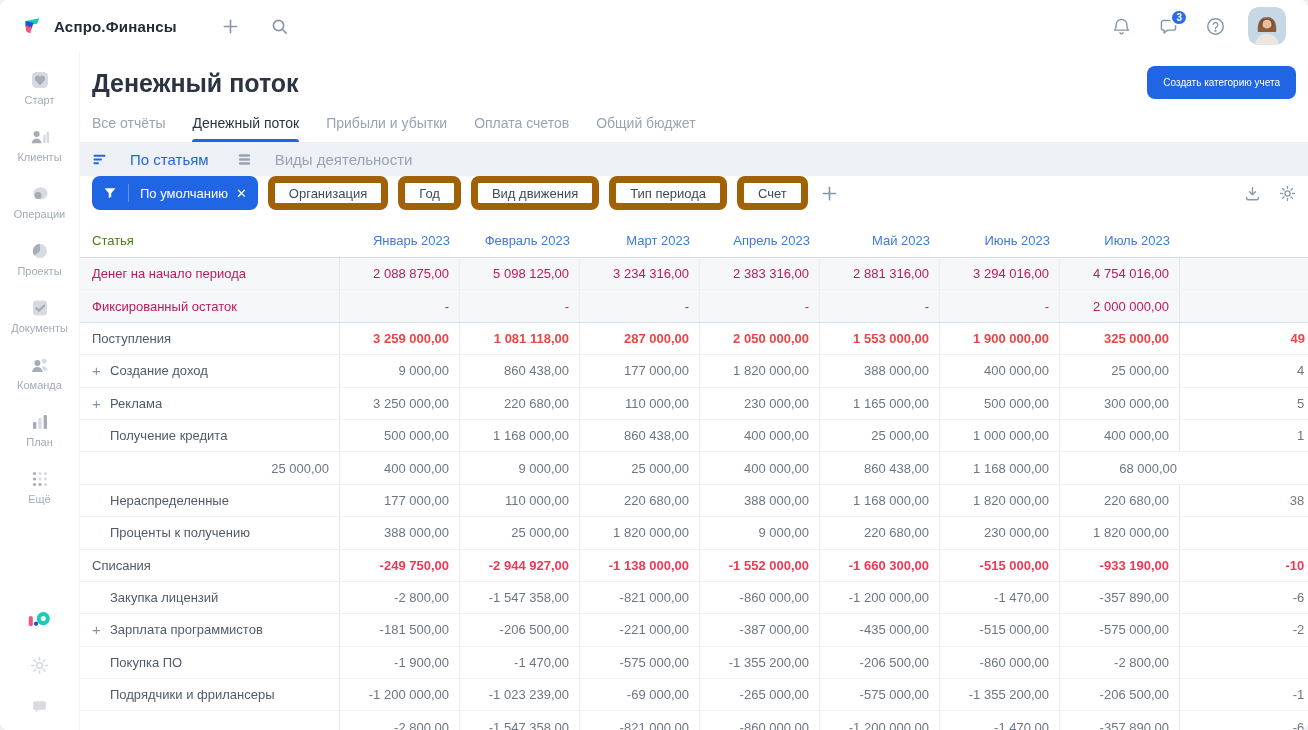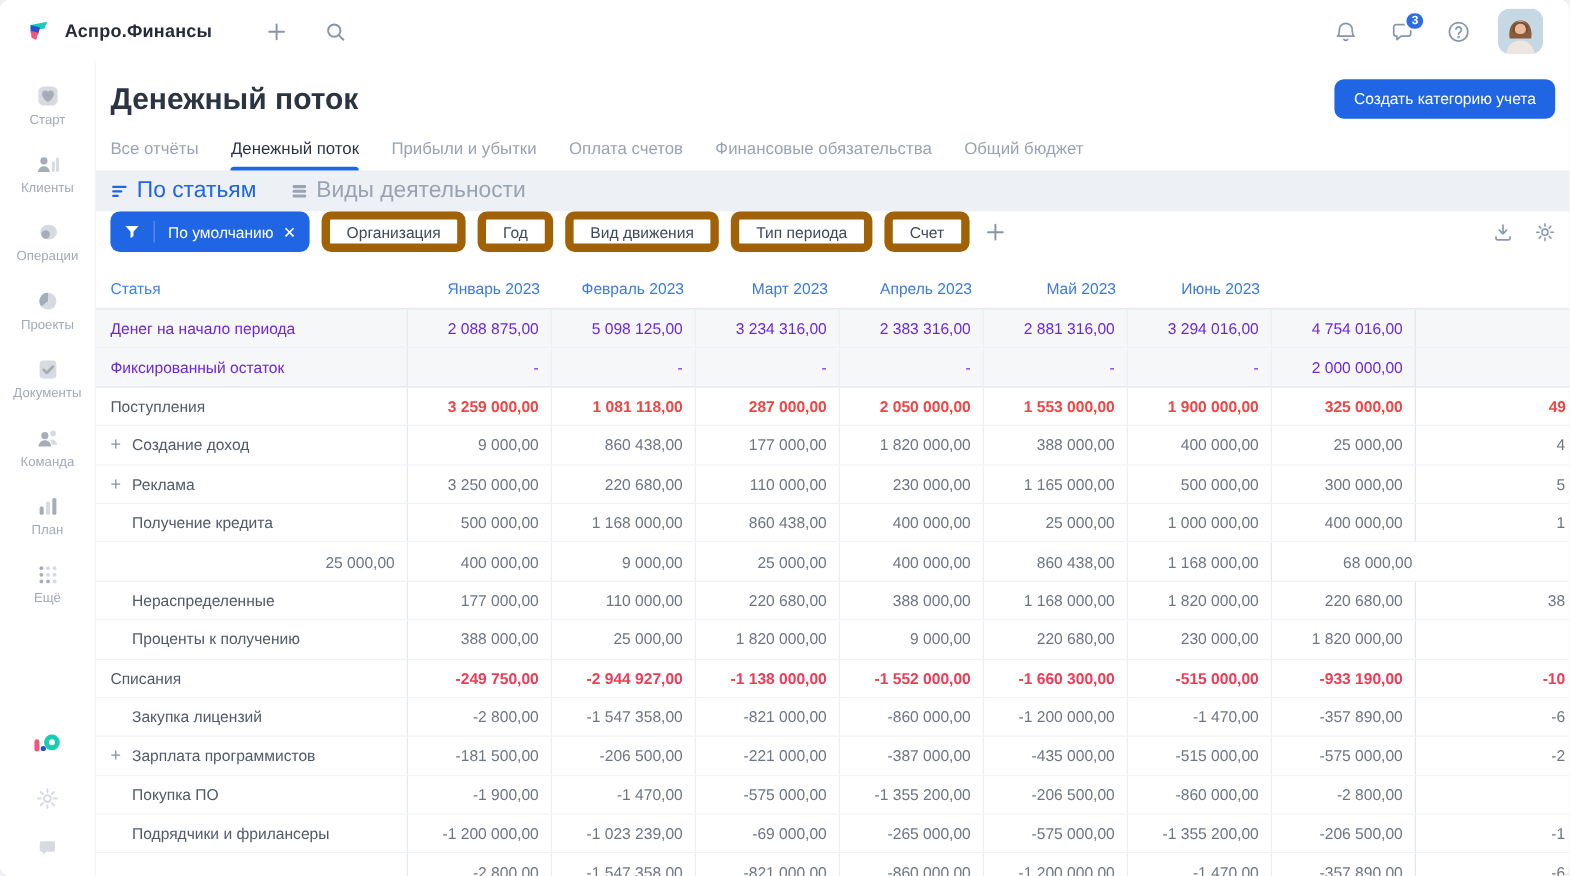--- a/index.html
+++ b/index.html
@@ -24,62 +24,62 @@
   .side-item + .side-item { margin-top:9px; }
   .side-label { font-size:11px; color:#a3abb7; }
   .side-bottom { margin-top:auto; display:flex; flex-direction:column; align-items:center; gap:22px; }
   .side-bottom .tb-icon { color:#d7dbe1; }
 
   
   .main { margin-left:80px; height:678px; display:flex; flex-direction:column; background:#fff; }
   .header-sec { padding:14px 12px 0 12px; }
   .title-row { display:flex; align-items:center; }
   .page-title { font-size:25px; line-height:30px; font-weight:600; color:#2b3442; }
-  .create-btn { margin-left:auto; height:33px; padding:0 16px; background:#2066e4; color:#fff; border:none; border-radius:8px; font-size:13px; font-weight:500; font-family:inherit; cursor:pointer; }
+  .create-btn { margin-left:auto; height:33px; padding:0 16px; background:#2066e4; color:#fff; border:none; border-radius:8px; font-size:10px; font-weight:500; font-family:inherit; cursor:pointer; }
   .tabs { display:flex; gap:27px; margin-top:10px; }
   .tab { font-size:14px; color:#99a3b1; padding:6px 0 11px; cursor:pointer; position:relative; white-space:nowrap; }
   .tab.active { color:#2b3442; font-weight:500; }
   .tab.active::after { content:""; position:absolute; left:0; right:0; bottom:0; height:3px; border-radius:3px 3px 0 0; background:#2066e4; }
 
   .band { height:34px; background:#edf0f4; display:flex; align-items:center; gap:28px; padding:0 12px; }
-  .vtab { display:flex; align-items:center; gap:7px; font-size:19px; color:#99a3b1; cursor:pointer; }
+  .vtab { display:flex; align-items:center; gap:23px; font-size:15px; color:#99a3b1; cursor:pointer; }
   .vtab.active { color:#2066e4; font-weight:500; }
 
   .content { flex:1; overflow:hidden; }
   .filter-row { display:flex; align-items:center; gap:10px; margin:0 12px 14px; }
   .fpill { height:34px; display:flex; align-items:center; background:#2066e4; color:#fff; border-radius:8px; cursor:pointer; }
   .fpill .funnel-box { display:flex; align-items:center; padding:0 11px; height:18px; border-right:1px solid rgba(255,255,255,.3); }
   .fpill .flabel { padding:0 8px 0 11px; font-size:13px; font-weight:500; }
   .fpill .fclose { padding-right:11px; font-size:13px; }
   .chip { height:34px; display:flex; align-items:center; padding:0 14px; border:7px solid #a16207; border-radius:8px; font-size:13px; color:#3e4a59; background:#fff; cursor:pointer; white-space:nowrap; }
   .add-filter { color:#8496ab; cursor:pointer; display:flex; margin-left:2px; }
   .fr-spacer { flex:1; }
   .tool-icons { display:flex; align-items:center; gap:18px; color:#8b99ad; }
   .tool-icons .tb-icon { color:#8b99ad; }
 
   
   .table { width:1296px; }
   .grid { display:grid; grid-template-columns:260px repeat(7,120px) 1fr; align-items:stretch; }
   .thead { height:34px; border-bottom:1px solid #d8dee6; font-size:13px; }
   .thead .hcell { display:flex; align-items:center; }
-  .h-label { padding-left:12px; color:#3b82f6; }
+  .h-label { padding-left:12px; color:#4d7c0f; }
   .h-month { justify-content:flex-end; padding-right:10px; color:#3d7ade; cursor:pointer; }
   .h-saldo { justify-content:flex-end; padding-right:3px; color:#414c5b; }
 
   .trow { height:32.4px; border-bottom:1px solid #eef1f5; font-size:13px; background:#fff; }
   .trow.muted { background:#f5f7f9; }
   .trow.sep { border-bottom:1px solid #d9dfe6; }
   .cell { display:flex; align-items:center; }
   .c-label { gap:7px; padding-left:12px; color:#505b69; border-right:1px solid #e4e9ef; overflow:hidden; white-space:nowrap; }
   .c-label.ind2 { padding-left:30px; }
   .plus-exp { color:#7f93ad; font-size:15px; font-weight:500; width:11px; line-height:1; cursor:pointer; flex:none; }
   .c-num { justify-content:flex-end; padding-right:10px; color:#6d7683; border-right:1px solid #ebeff3; white-space:nowrap; }
   .c-num.presaldo { border-right:1px solid #e2e7ed; }
   .c-num.saldo { border-right:none; padding-right:3px; }
-  .trow.muted .c-num, .trow.muted .c-label { color:#6d28d9; }
+  .trow.muted .c-num, .trow.muted .c-label { color:#be185d; }
   .trow.income .c-num { color:#ef4444; font-weight:700; }
   .trow.expense .c-num { color:#ef3a55; font-weight:700; }
 </style>
 </head>
 <body>
 
 <div class="app">
 
   <div class="topbar">
     <div class="brand">
@@ -246,21 +246,20 @@
     <div class="header-sec">
       <div class="title-row">
         <div class="page-title">Денежный поток</div>
         <button class="create-btn">Создать категорию учета</button>
       </div>
       <div class="tabs">
           <span class="tab">Все отчёты</span>
           <span class="tab active">Денежный поток</span>
           <span class="tab">Прибыли и убытки</span>
           <span class="tab">Оплата счетов</span>
-          <span class="tab">Финансовые обязательства</span>
           <span class="tab">Общий бюджет</span>
         </div>
     </div>
 
     <div class="band">
         <span class="vtab active">
           <span class="tb-icon" style="color: currentcolor;">
             <svg width="15" height="15" viewBox="0 0 16 16" fill="none" stroke="currentColor" stroke-width="1.9" stroke-linecap="round">
               <path d="M2.5 4h11M2.5 8h7.2M2.5 12h4"></path>
             </svg>
@@ -321,20 +320,21 @@
       <div class="table">
         <div class="grid thead">
           <div class="hcell h-label">Статья</div>
 
           <div class="hcell h-month">Январь 2023</div>
             <div class="hcell h-month">Февраль 2023</div>
             <div class="hcell h-month">Март 2023</div>
             <div class="hcell h-month">Апрель 2023</div>
             <div class="hcell h-month">Май 2023</div>
             <div class="hcell h-month">Июнь 2023</div>
+            <div class="hcell h-month">Июль 2023</div>
             <div class="hcell h-saldo" style="grid-column:9;">Сальдо</div>
         </div>
         <div>
             <div class="grid trow muted">
               <div class="cell c-label">
                 <span>Денег на начало периода</span>
               </div>
               <div class="cell c-num">2 088 875,00</div>
               <div class="cell c-num">5 098 125,00</div>
               <div class="cell c-num">3 234 316,00</div>

